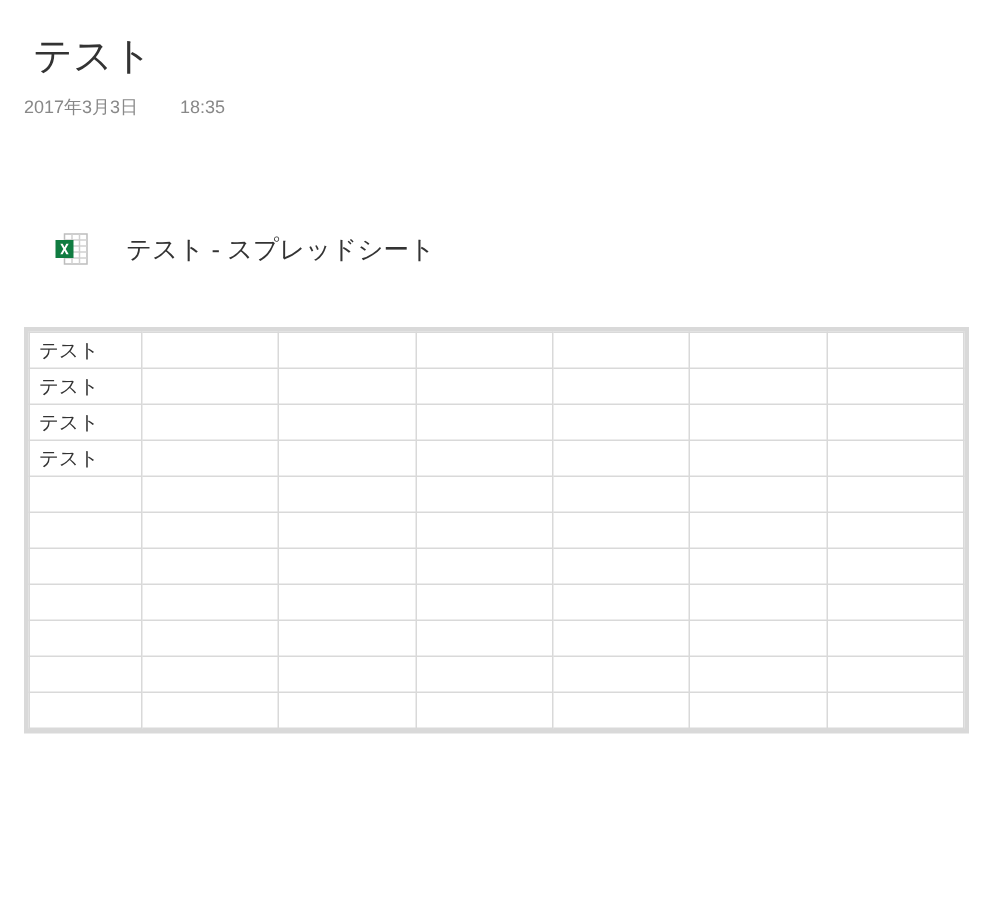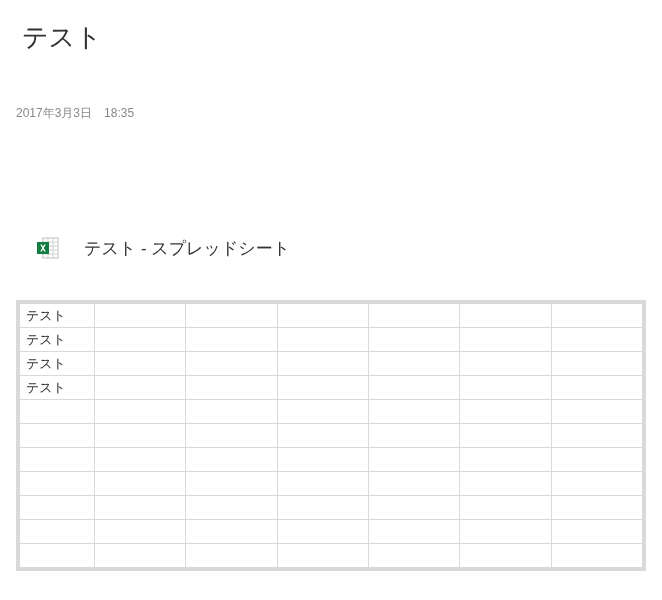--- a/index.html
+++ b/index.html
@@ -13,33 +13,32 @@
     .page-title {
       font-size: 26px;
       color: #333333;
       font-weight: normal;
       padding: 20px 0 8px 22px;
     }
     .meta-row {
       padding: 0 0 0 16px;
       display: flex;
       align-items: baseline;
-      gap: 12px;
-      margin-top: 42px;
+      gap: 28px;
     }
     .meta-date, .meta-time {
       font-size: 12px;
       color: #888888;
     }
     .attachment-row {
       display: flex;
       align-items: center;
       gap: 24px;
       padding: 0 0 0 36px;
-      margin-top: 114px;
+      margin-top: 74px;
       margin-bottom: 40px;
     }
     .excel-icon {
       width: 24px;
       height: 24px;
       flex-shrink: 0;
     }
     .attachment-label {
       font-size: 17px;
       color: #333333;

